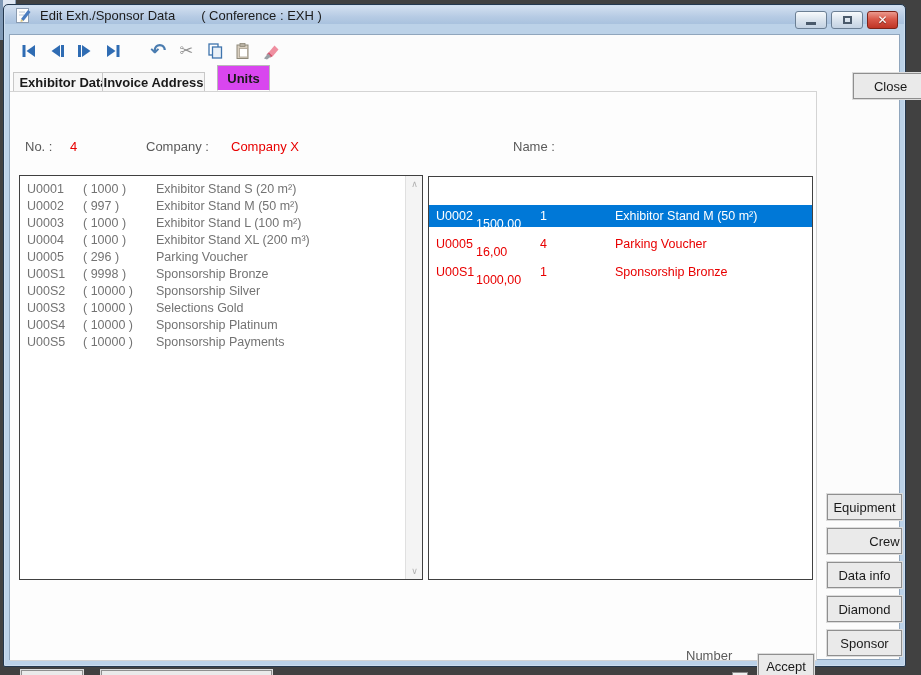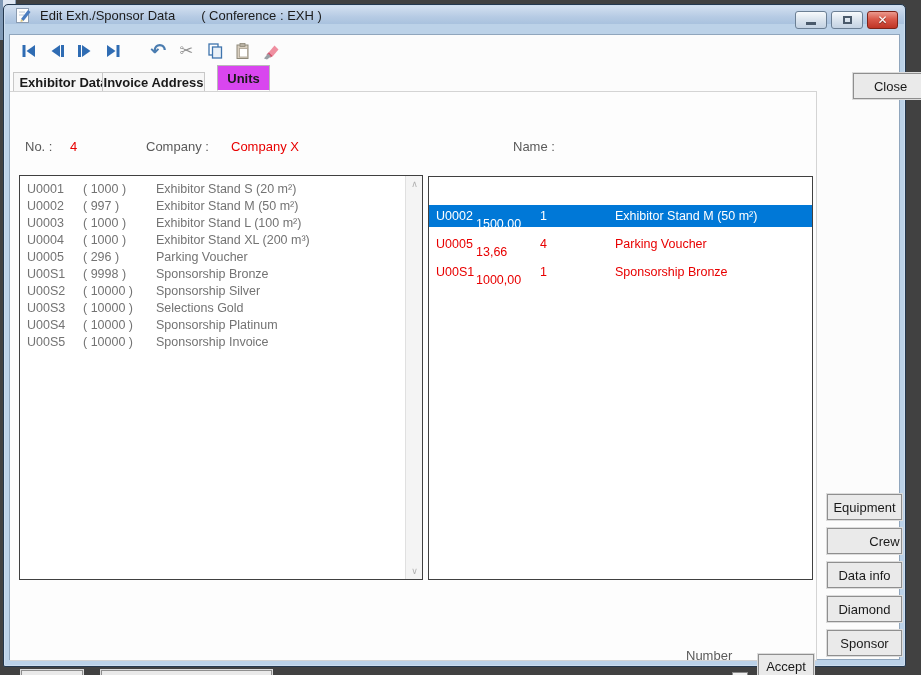--- a/index.html
+++ b/index.html
@@ -232,41 +232,41 @@
                 <span class="li-name">Selections Gold</span>
               </div>
               <div class="list-item">
                 <span class="li-code">U00S4</span>
                 <span class="li-stock">( 10000 )</span>
                 <span class="li-name">Sponsorship Platinum</span>
               </div>
               <div class="list-item">
                 <span class="li-code">U00S5</span>
                 <span class="li-stock">( 10000 )</span>
-                <span class="li-name">Sponsorship Invoice</span>
+                <span class="li-name">Sponsorship Payments</span>
               </div>
             </div>
           <div class="vscroll">
             <div class="scroll-arrow up">∧</div>
             <div class="scroll-arrow down">∨</div>
           </div>
         </div>
 
         <div class="grid">
           <div class="grid-rows" id="grid-rows">
               <div class="grid-row selected">
                 <span class="gc-code">U0002</span>
                 <span class="gc-price">1500,00</span>
                 <span class="gc-num">1</span>
                 <span class="gc-inv"></span>
                 <span class="gc-name">Exhibitor Stand M (50 m²)</span>
               </div>
               <div class="grid-row">
                 <span class="gc-code">U0005</span>
-                <span class="gc-price">13,66</span>
+                <span class="gc-price">16,00</span>
                 <span class="gc-num">4</span>
                 <span class="gc-inv"></span>
                 <span class="gc-name">Parking Voucher</span>
               </div>
               <div class="grid-row">
                 <span class="gc-code">U00S1</span>
                 <span class="gc-price">1000,00</span>
                 <span class="gc-num">1</span>
                 <span class="gc-inv"></span>
                 <span class="gc-name">Sponsorship Bronze</span>

